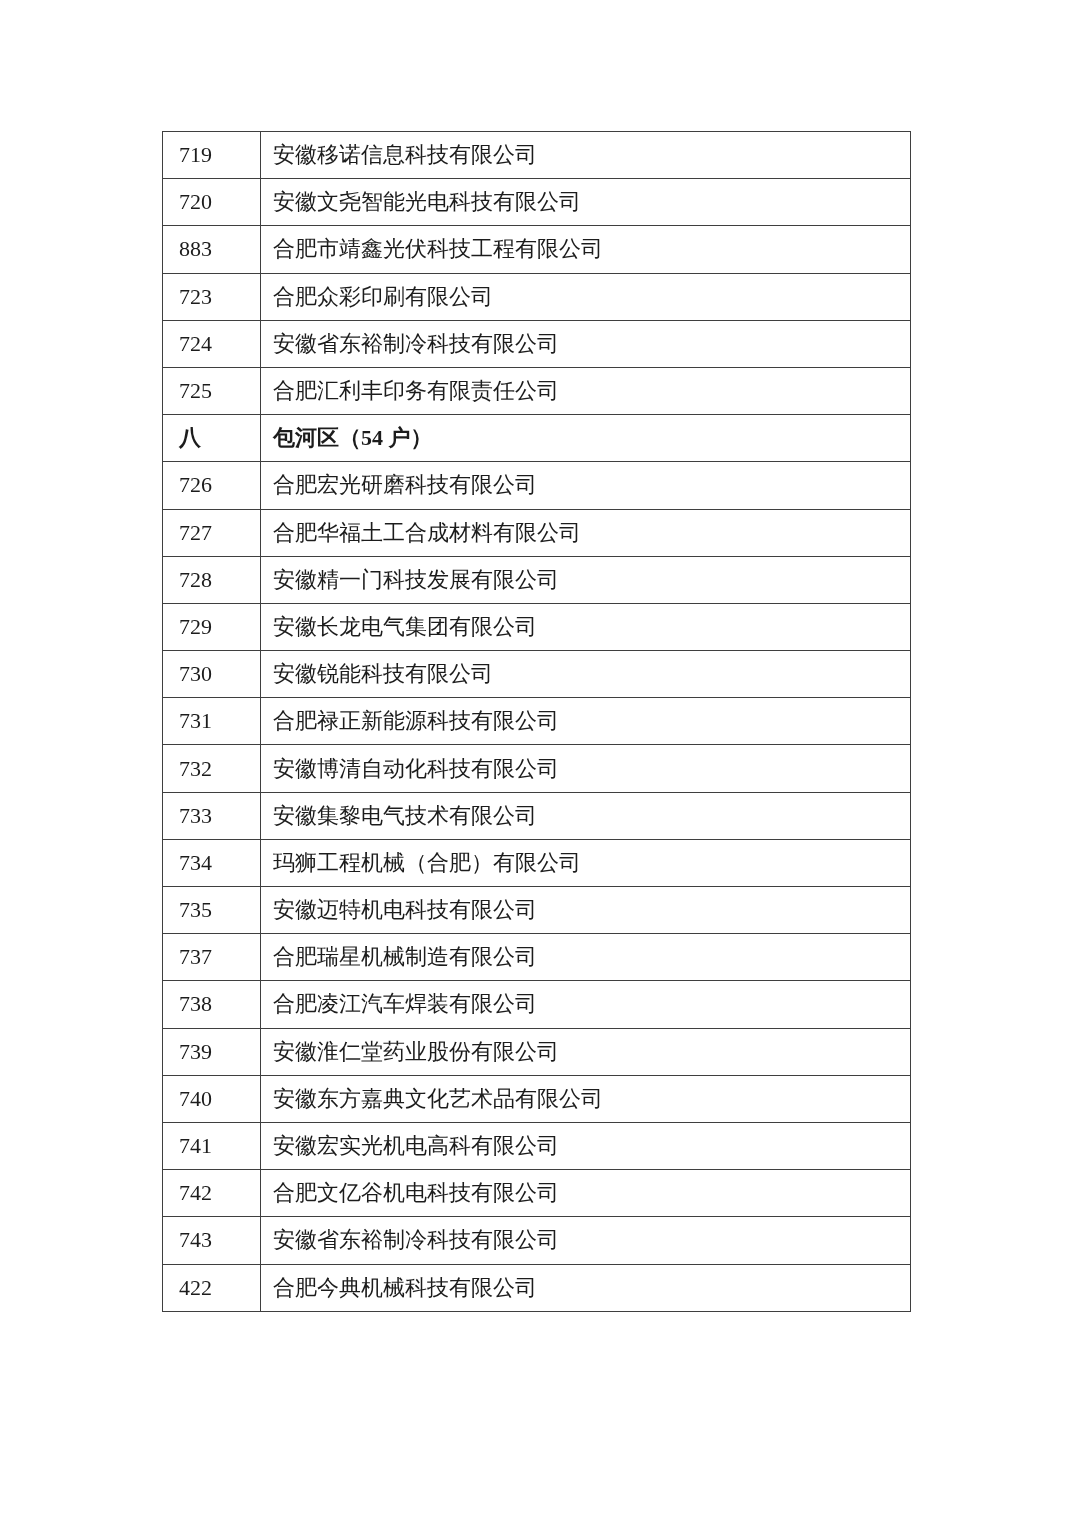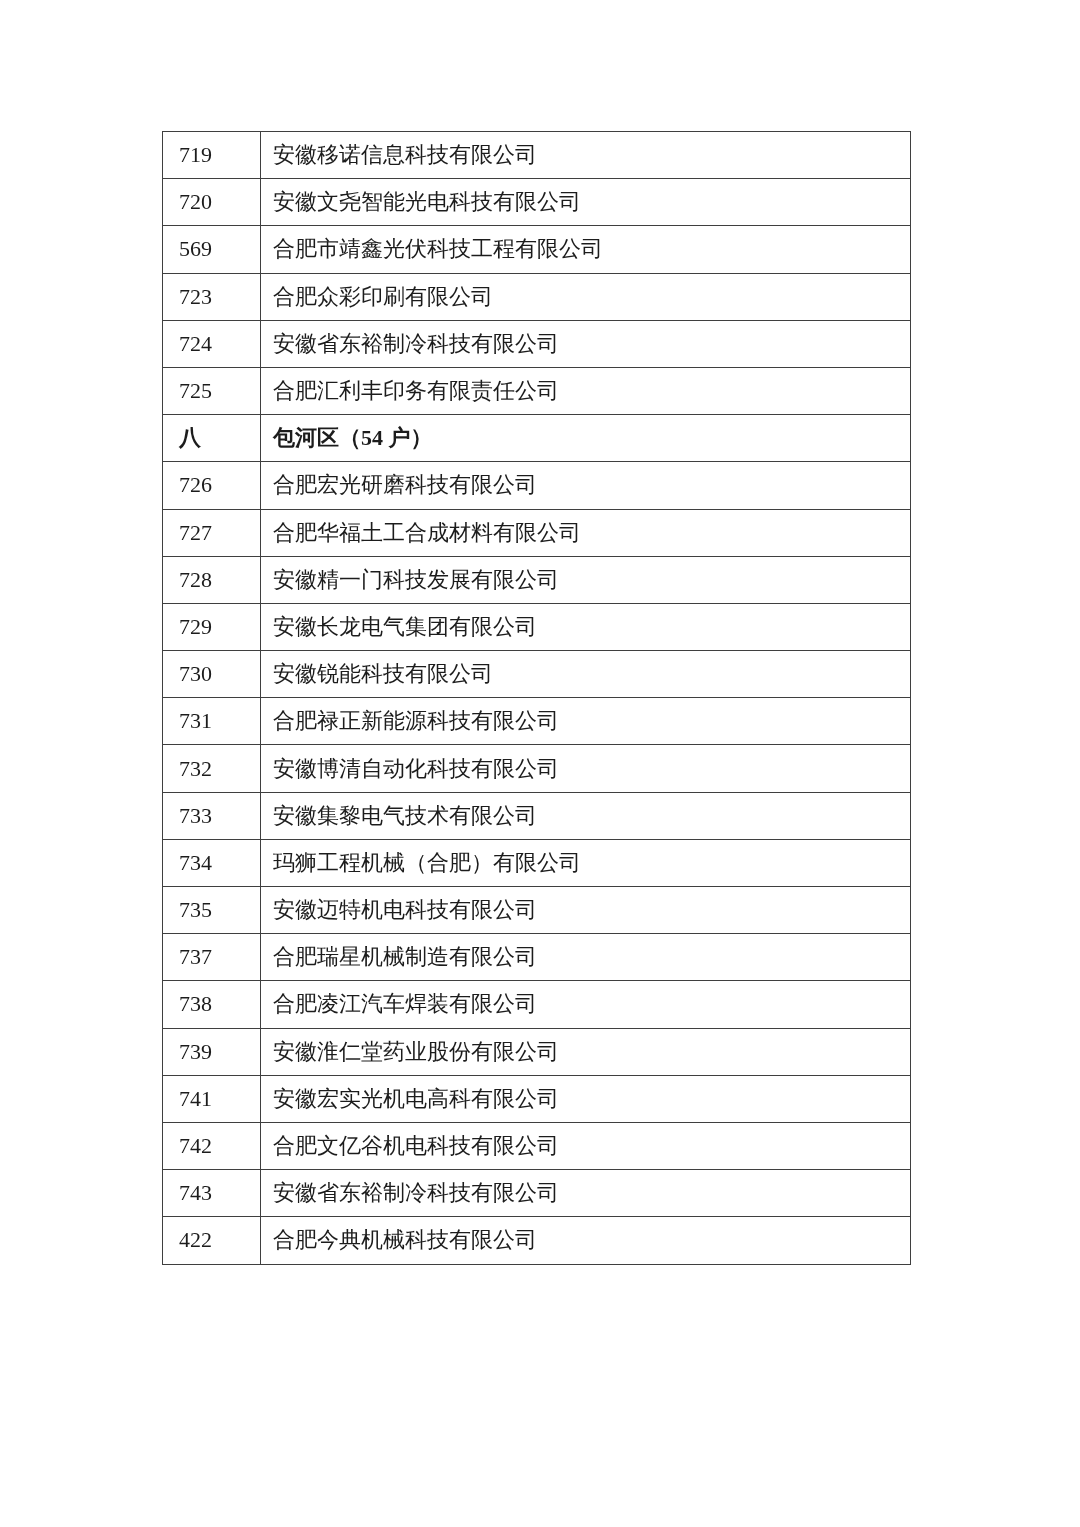--- a/index.html
+++ b/index.html
@@ -59,21 +59,21 @@
     <td class="name-cell">安徽移诺信息科技有限公司</td>
   </tr>
 
   <tr>
     <td class="num-cell">720</td>
     <td class="name-cell">安徽文尧智能光电科技有限公司</td>
   </tr>
 
 
   <tr>
-    <td class="num-cell">569</td>
+    <td class="num-cell">883</td>
     <td class="name-cell">合肥市靖鑫光伏科技工程有限公司</td>
   </tr>
 
   <tr>
     <td class="num-cell">723</td>
     <td class="name-cell">合肥众彩印刷有限公司</td>
   </tr>
 
   <tr>
     <td class="num-cell">724</td>
@@ -149,20 +149,24 @@
   <tr>
     <td class="num-cell">738</td>
     <td class="name-cell">合肥凌江汽车焊装有限公司</td>
   </tr>
 
   <tr>
     <td class="num-cell">739</td>
     <td class="name-cell">安徽淮仁堂药业股份有限公司</td>
   </tr>
 
+  <tr>
+    <td class="num-cell">740</td>
+    <td class="name-cell">安徽东方嘉典文化艺术品有限公司</td>
+  </tr>
 
   <tr>
     <td class="num-cell">741</td>
     <td class="name-cell">安徽宏实光机电高科有限公司</td>
   </tr>
 
   <tr>
     <td class="num-cell">742</td>
     <td class="name-cell">合肥文亿谷机电科技有限公司</td>
   </tr>

